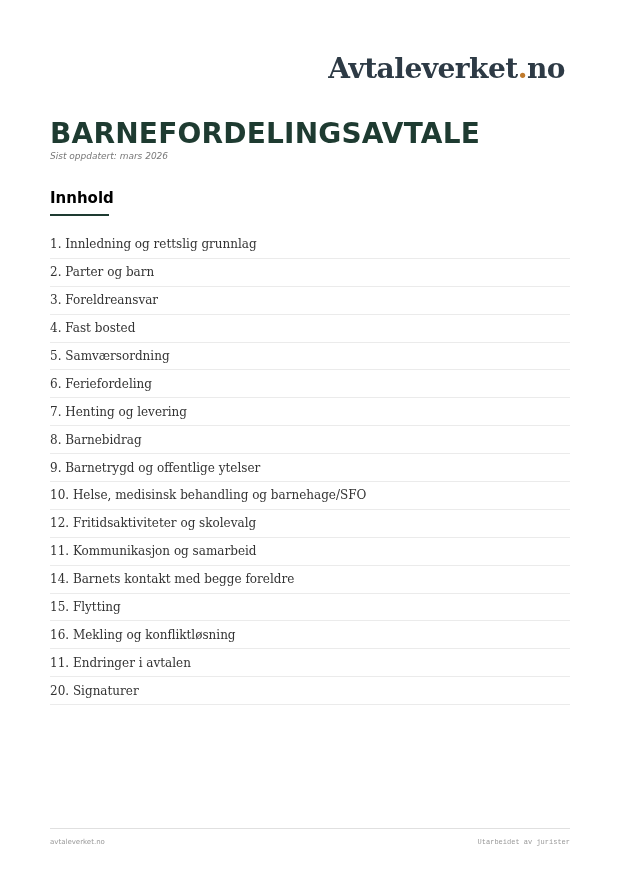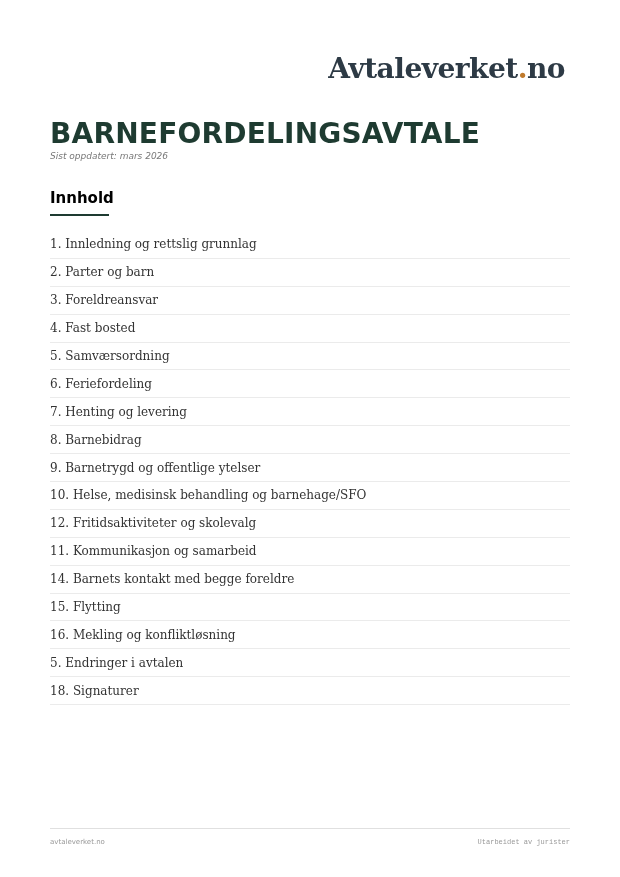--- a/index.html
+++ b/index.html
@@ -36,19 +36,19 @@
   <li>6. Feriefordeling</li>
   <li>7. Henting og levering</li>
   <li>8. Barnebidrag</li>
   <li>9. Barnetrygd og offentlige ytelser</li>
   <li>10. Helse, medisinsk behandling og barnehage/SFO</li>
   <li>12. Fritidsaktiviteter og skolevalg</li>
   <li>11. Kommunikasjon og samarbeid</li>
   <li>14. Barnets kontakt med begge foreldre</li>
   <li>15. Flytting</li>
   <li>16. Mekling og konfliktløsning</li>
-  <li>5. Endringer i avtalen</li>
-  <li>18. Signaturer</li>
+  <li>11. Endringer i avtalen</li>
+  <li>20. Signaturer</li>
 </ul>
 
 <div class="footer-line"></div>
 <div class="footer-left">avtaleverket.no</div>
 <div class="footer-right">Utarbeidet av jurister</div>
 
 </body></html>

